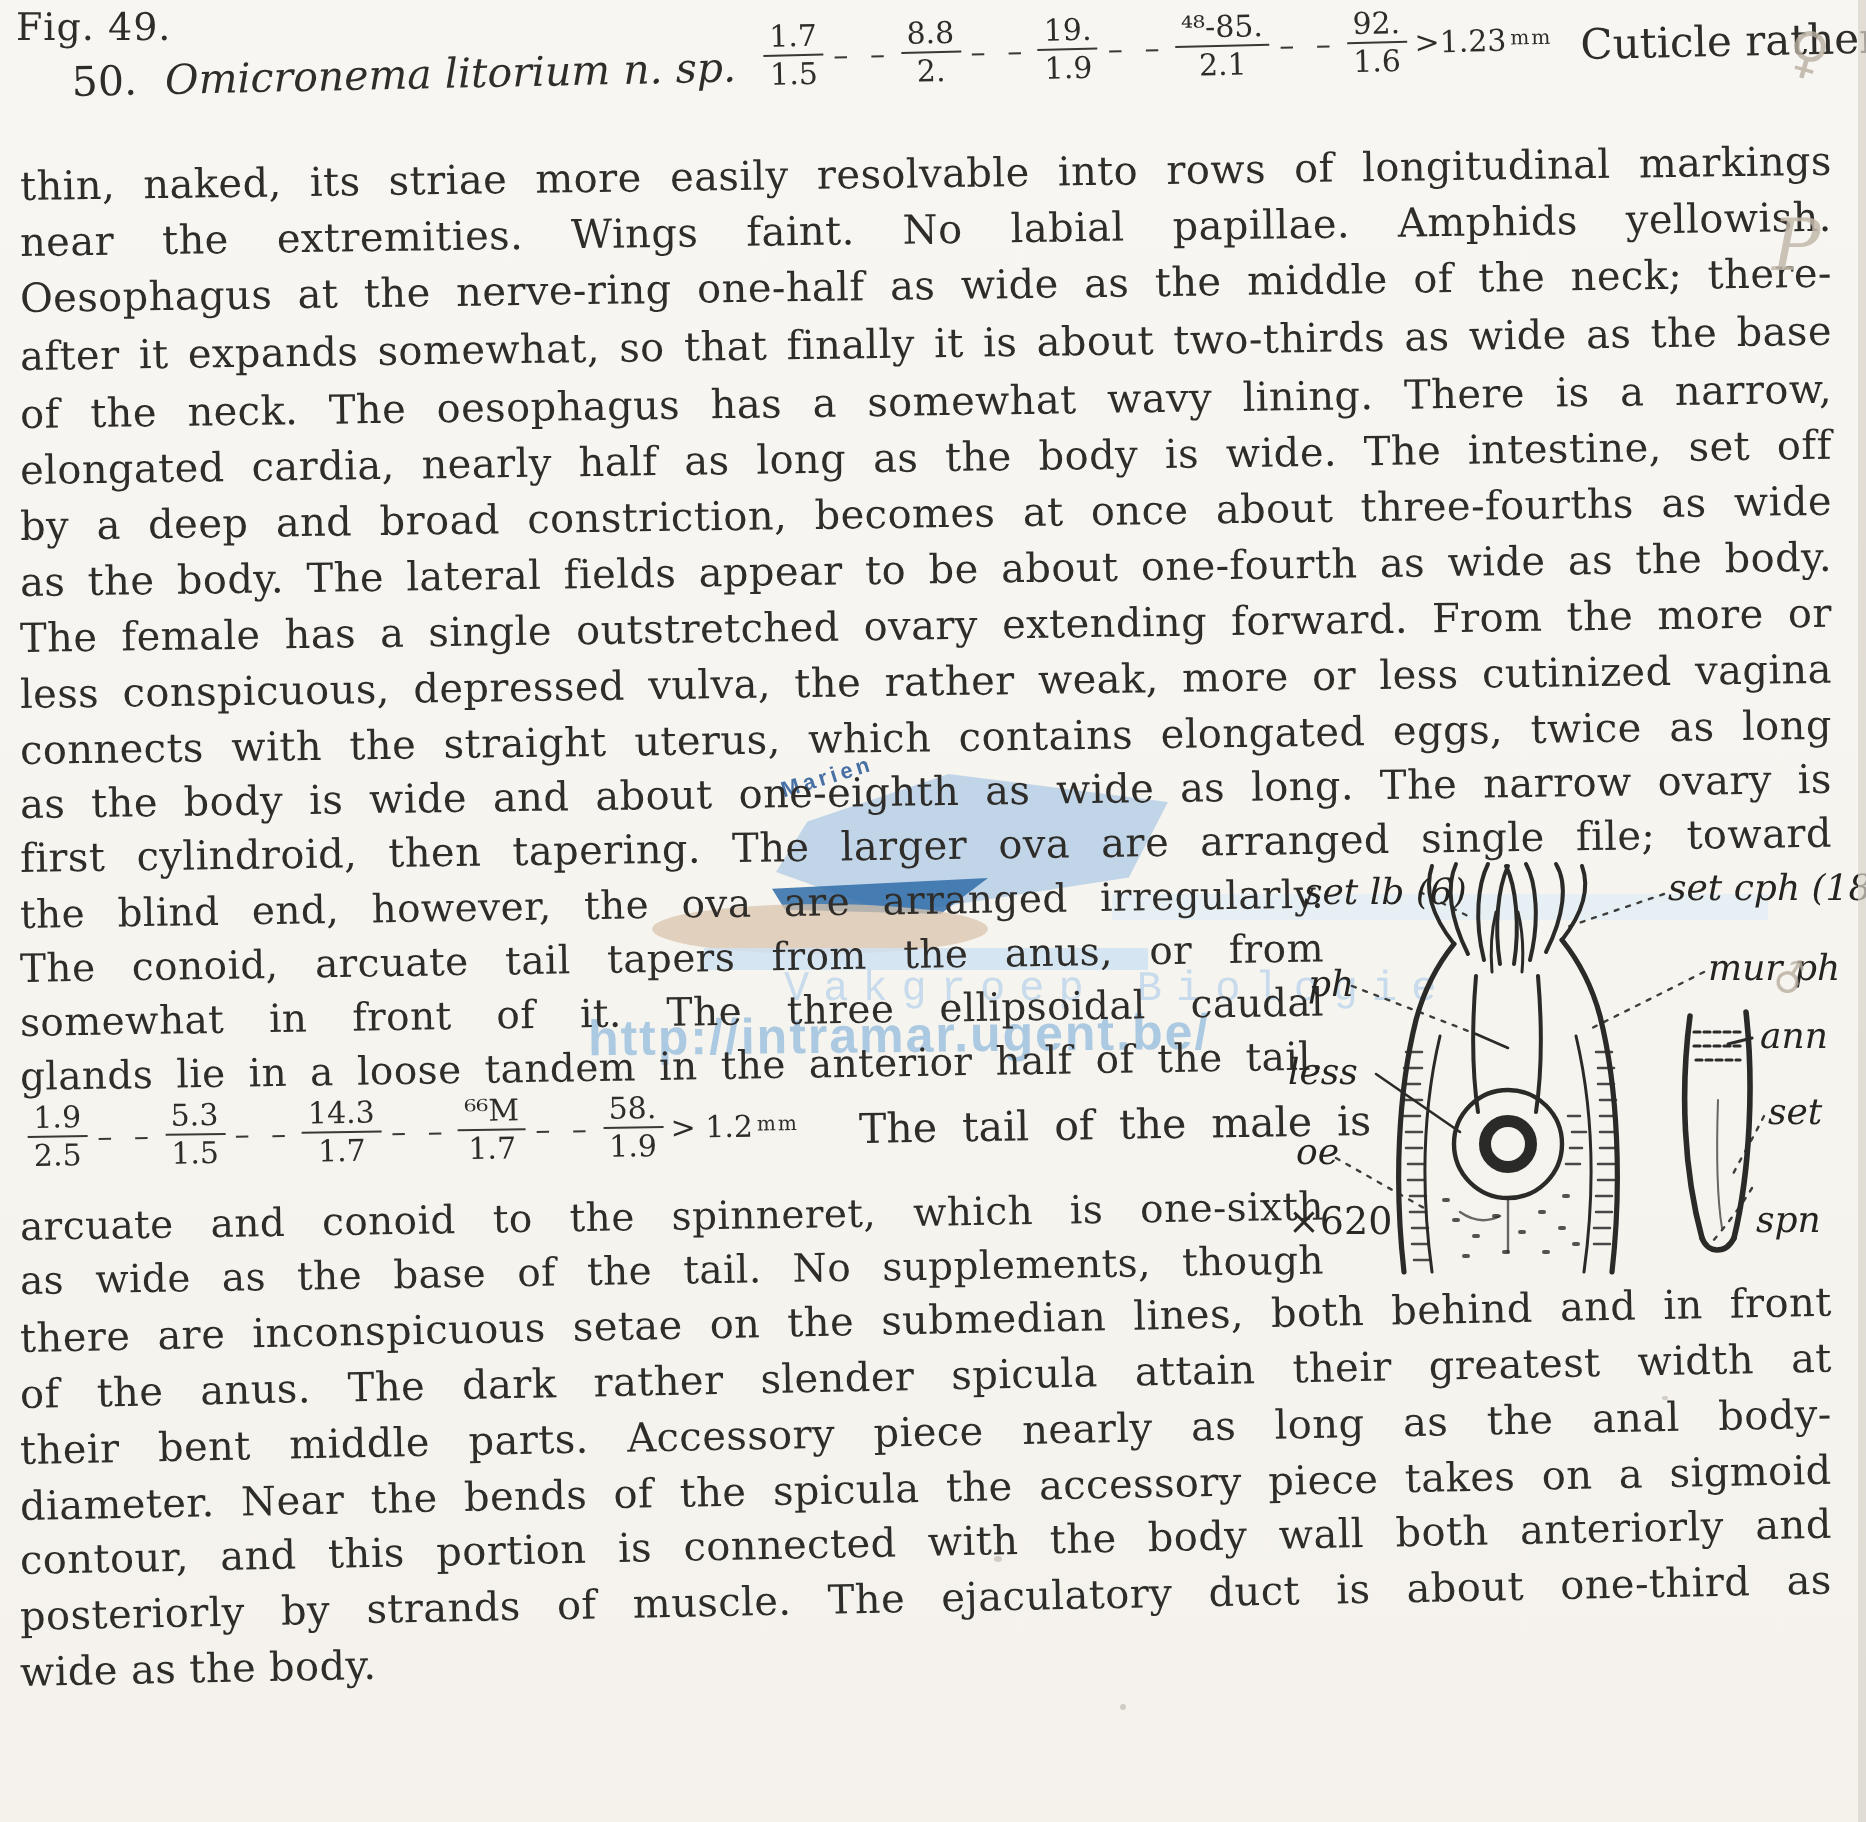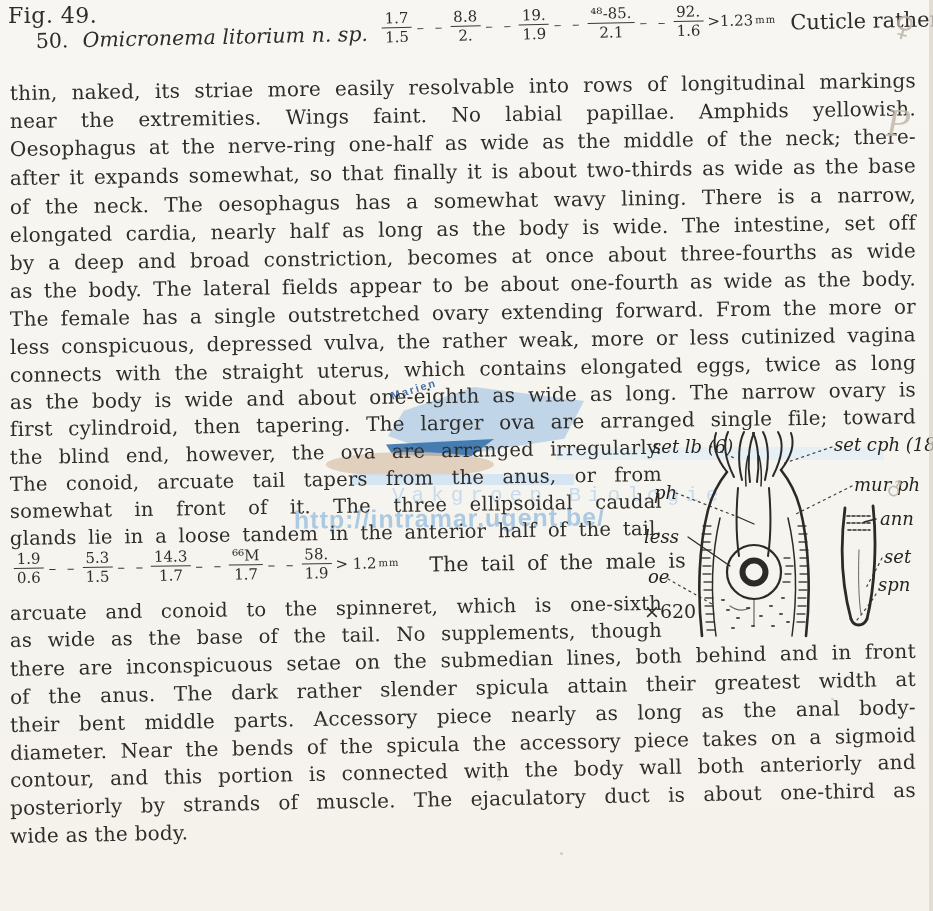--- a/index.html
+++ b/index.html
@@ -6,21 +6,21 @@
   .page{position:relative;width:933px;height:911px;margin:0 auto;overflow:hidden;
         background:linear-gradient(180deg,#f8f6f2 0%,#f6f4ef 55%,#f5f2ec 100%);
         font-family:"DejaVu Serif", serif;color:#2f2d2a;}
   
   .tl{position:absolute;left:10px;width:906px;font-size:20px;line-height:25px;
       text-align:justify;text-align-last:justify;letter-spacing:.2px;
       transform:rotate(-0.8deg);transform-origin:0 50%;}
   .tl.low{transform:rotate(-1.15deg);}
   .tl.narrow{width:652px;font-size:19.5px;transform:rotate(-0.9deg);}
   .tl.plain{text-align:left;text-align-last:left;}
-  .fig-label{position:absolute;left:8px;top:3px;font-size:22px;letter-spacing:.5px;}
+  .fig-label{position:absolute;left:8px;top:3px;font-size:19px;letter-spacing:.5px;}
   .first-line{position:absolute;left:36px;top:18px;width:882px;display:flex;
       align-items:flex-end;gap:14px;transform:rotate(-1.25deg);transform-origin:0 80%;}
   .first-line .lead{font-size:20.5px;}
   .species{font-style:italic;font-size:20.5px;white-space:nowrap;}
   .first-line .tail-text{font-size:21px;white-space:nowrap;padding-bottom:2px;}
   
   .deman{display:inline-flex;align-items:center;font-size:15px;white-space:nowrap;}
   .frac{display:inline-flex;flex-direction:column;align-items:center;line-height:1.08;}
   .frac .num{border-bottom:1.4px solid #3a3834;padding:0 3px 1px;}
   .frac .den{padding-top:1px;}
@@ -126,21 +126,21 @@
 
   <div class="tl narrow" style="top:445px">the blind end, however, the ova are arranged irregularly.</div>
   <div class="tl narrow" style="top:472px">The conoid, arcuate tail tapers from the anus, or from</div>
   <div class="tl narrow" style="top:499px">somewhat in front of it.  The three ellipsoidal caudal</div>
   <div class="tl narrow" style="top:526px">glands lie in a loose tandem in the anterior half of the tail.</div>
 
   <div class="f2row">
     <span class="deman">
       <span class="frac">
           <span class="num">1.9</span>
-          <span class="den">0.6</span>
+          <span class="den">2.5</span>
         </span>
       <span class="dash">– –</span>
       <span class="frac">
           <span class="num">5.3</span>
           <span class="den">1.5</span>
         </span>
       <span class="dash">– –</span>
       <span class="frac">
           <span class="num">14.3</span>
           <span class="den">1.7</span>
@@ -236,21 +236,21 @@
       </g>
     </svg>
     <div class="flabel" style="left:10px;top:6px">set lb (6)</div>
     <div class="flabel" style="left:192px;top:4px">set cph (18)</div>
     <div class="flabel" style="left:12px;top:52px">ph</div>
     <div class="flabel" style="left:212px;top:44px">mur ph</div>
     <div class="flabel" style="left:2px;top:96px">less</div>
     <div class="flabel" style="left:238px;top:78px">ann</div>
     <div class="flabel" style="left:6px;top:136px">oe</div>
     <div class="flabel" style="left:242px;top:116px">set</div>
-    <div class="flabel" style="left:236px;top:144px">spn</div>
+    <div class="flabel" style="left:236px;top:170px">spn</div>
     <div class="fmag" style="left:2px;top:170px">×620</div>
   </div>
 
   <div class="pencil pm-top">♀</div>
   <div class="pencil pm-mid">P</div>
   <div class="pencil pm-fig">♂</div>
 
   <div class="edge"></div>
   <div class="speck" style="left:497px;top:778px;width:4px;height:3px"></div>
   <div class="speck" style="left:560px;top:852px;width:3px;height:3px"></div>

